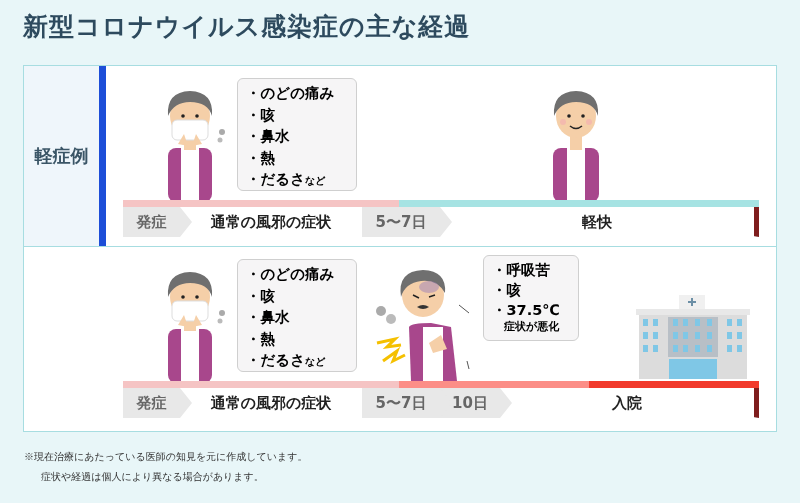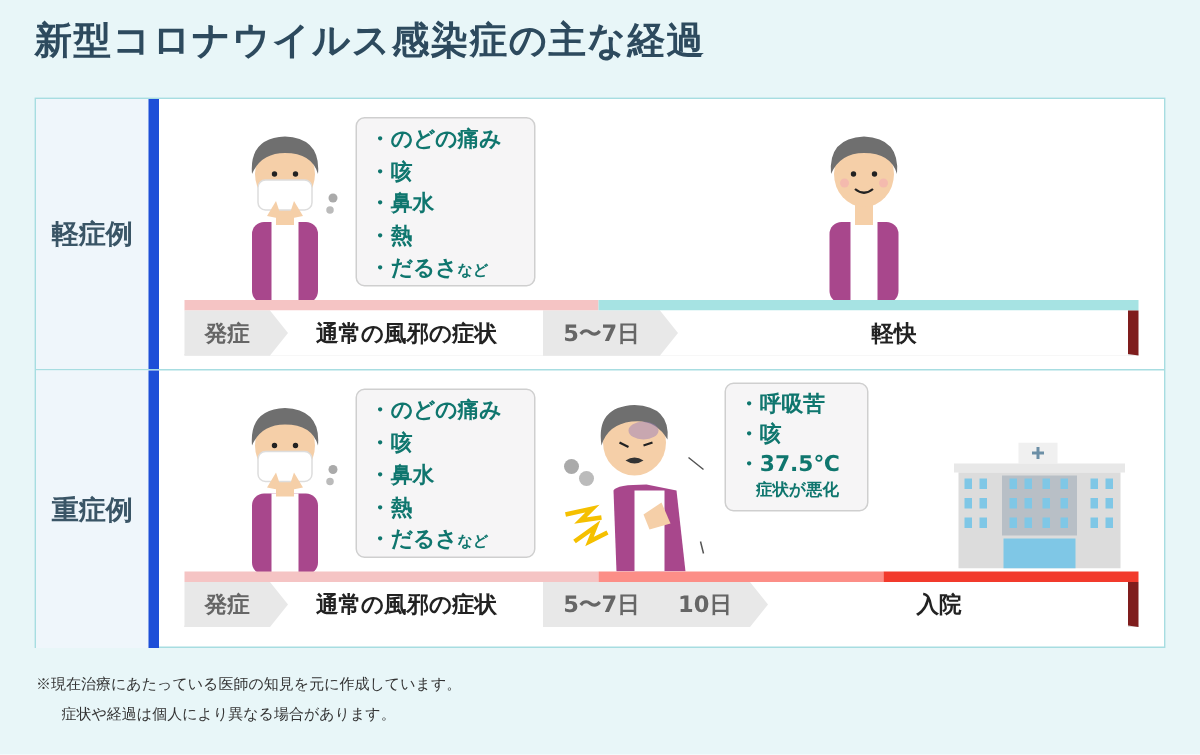--- a/index.html
+++ b/index.html
@@ -28,40 +28,40 @@
     position: absolute; left: 0; top: 0; bottom: 0; width: 82px;
     background: #eff6fb; border-right: 7px solid #1d4ed8;
     display: flex; align-items: center; justify-content: center;
     font-size: 18px; font-weight: bold; color: #3a5566;
   }
   .content { position: absolute; left: 82px; top: 0; right: 0; bottom: 0; }
 
   .symptom-box {
     position: absolute; background: #f6f5f6;
     border: 1px solid #cfcfcf; border-radius: 6px;
-    padding: 4px 8px; font-size: 14.5px; font-weight: bold; color: #0f766e;
+    padding: 4px 8px; font-size: 14.5px; font-weight: bold; color: #000000;
     line-height: 21.5px;
   }
   .symptom-box .small { font-size: 10px; }
   .symptom-box .sub { font-size: 11px; display:block; line-height: 14px; padding-left: 12px; }
 
   .bar { position: absolute; height: 7px; }
   .stages { position: absolute; height: 30px; display: flex; }
   .stage {
     position: relative; height: 30px; display: flex; align-items: center; justify-content: center;
     font-size: 15px; font-weight: bold;
   }
   .stage.grey { background: #e8e8e8; color: #666; }
   .stage.white { background: #fff; color: #222; }
   .stage.grey::after {
     content: ""; position: absolute; right: -12px; top: 0;
     border-top: 15px solid transparent; border-bottom: 15px solid transparent;
     border-left: 12px solid #e8e8e8; z-index: 2;
   }
-  .stage-wrap { border-bottom: 1px solid #ddd; border-right: 7px solid #7f1d1d; }
+  .stage-wrap { border-bottom: 1px solid #ddd; border-right: 5px solid #7f1d1d; }
 
   .figure { position: absolute; }
   .footnote {
     position: absolute; left: 24px; top: 447px; font-size: 10px; color: #333; line-height: 20px; font-family: Liberation Serif, serif;
   }
   .footnote .line2 { padding-left: 17px; display: block; }
 </style>
 </head>
 <body>
 
@@ -114,21 +114,20 @@
       <div class="stages stage-wrap" style="left:17px;top:141px;width:636px">
         <div class="stage grey" style="width:57px">発症</div>
         <div class="stage white" style="width:182px">通常の風邪の症状</div>
         <div class="stage grey" style="width:78px">5〜7日</div>
         <div class="stage white" style="flex:1">軽快</div>
       </div>
     </div>
   </div>
 
   <div class="row severe">
-    <div class="row-label">重症例</div>
     <div class="content">
 
       <svg class="figure" style="left:48px;top:20px" width="80" height="116" viewBox="0 0 80 116">
         <rect x="14" y="62" width="44" height="54" rx="8" fill="#a8478c"></rect>
         <rect x="27" y="62" width="18" height="54" fill="#fff"></rect>
         <rect x="30" y="48" width="12" height="16" fill="#f5cfa8"></rect>
         <ellipse cx="36" cy="30" rx="20" ry="22" fill="#f5cfa8"></ellipse>
         <path d="M14 30 Q12 6 36 5 Q60 6 58 30 Q54 16 36 16 Q20 16 14 30Z" fill="#6f6f6f"></path>
         <circle cx="29" cy="30" r="1.8" fill="#222"></circle>
           <circle cx="43" cy="30" r="1.8" fill="#222"></circle>

